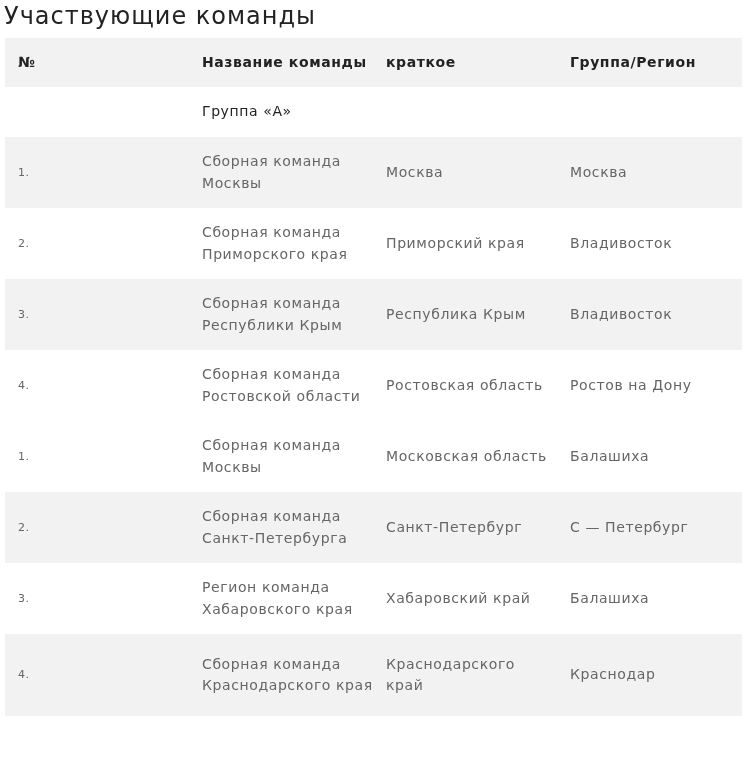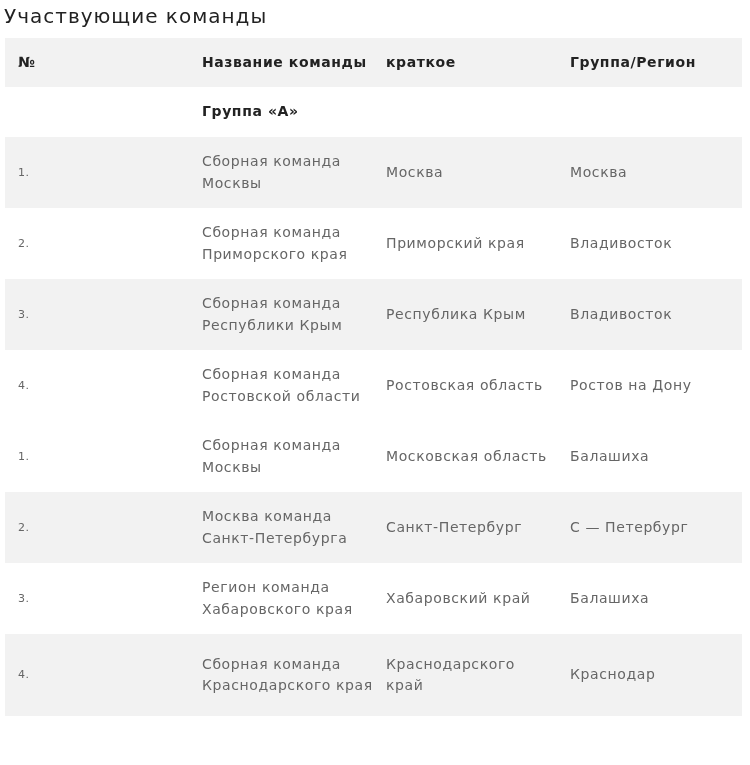--- a/index.html
+++ b/index.html
@@ -3,39 +3,39 @@
   <meta charset="utf-8">
   <style>
     html, body { margin: 0; padding: 0; background: #ffffff; }
     body {
       width: 750px; height: 765px; overflow: hidden;
       font-family: "DejaVu Sans", "Liberation Sans", sans-serif;
       color: #555555;
     }
     .page-title {
       position: absolute; left: 4px; top: 0px;
-      font-size: 20px; font-weight: normal; color: #222222;
+      font-size: 24px; font-weight: normal; color: #222222;
       letter-spacing: 1px; line-height: 32px; margin: 0;
     }
     table.teams {
       position: absolute; left: 5px; top: 38px;
       width: 737px; border-collapse: collapse; table-layout: fixed;
     }
     table.teams col.c1 { width: 184px; }
     table.teams col.c2 { width: 184px; }
     table.teams col.c3 { width: 184px; }
     table.teams col.c4 { width: 185px; }
     th, td {
       text-align: left; vertical-align: middle;
       padding: 0 0 0 13px; font-size: 14px; line-height: 21.5px;
       letter-spacing: 0.6px; font-weight: normal;
     }
     th { color: #222222; font-weight: 600; height: 49px; font-size: 14px; }
     thead tr { background: #f2f2f2; }
-    tr.group-row td { height: 50px; color: #222222; font-weight: 700; }
+    tr.group-row td { height: 50px; color: #222222; font-weight: 400; }
     tr.team-row td { height: 71px; color: #666666; }
     tr.team-row td.num { font-size: 11px; color: #666666; }
     tr.tall td { height: 82px; }
     tr.shade { background: #f2f2f2; }
   </style>
 </head>
 <body>
 
 <h1 class="page-title">Участвующие команды</h1>
 
@@ -88,21 +88,21 @@
     </tr>
 
     <tr class="team-row">
       <td class="num">1.</td>
       <td>Сборная команда Москвы</td>
       <td>Московская область</td>
       <td>Балашиха</td>
     </tr>
     <tr class="team-row shade">
       <td class="num">2.</td>
-      <td>Москва команда Санкт-Петербурга</td>
+      <td>Сборная команда Санкт-Петербурга</td>
       <td>Санкт-Петербург</td>
       <td>С — Петербург</td>
     </tr>
     <tr class="team-row">
       <td class="num">3.</td>
       <td>Регион команда Хабаровского края</td>
       <td>Хабаровский край</td>
       <td>Балашиха</td>
     </tr>
     <tr class="team-row shade tall">

